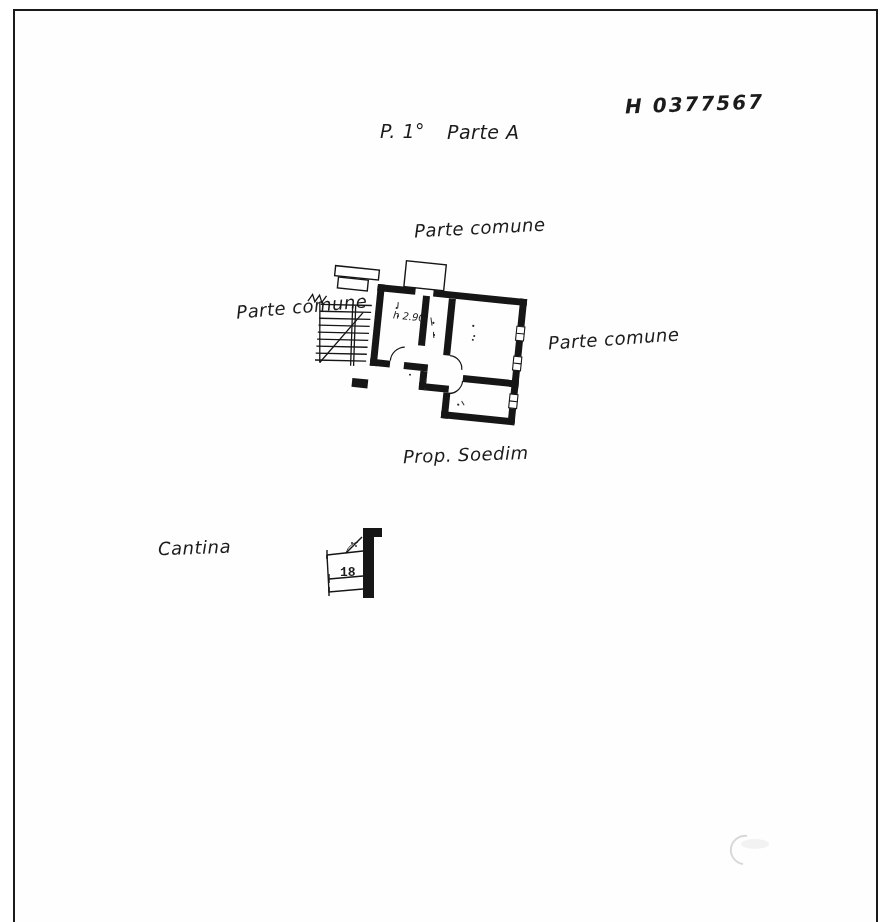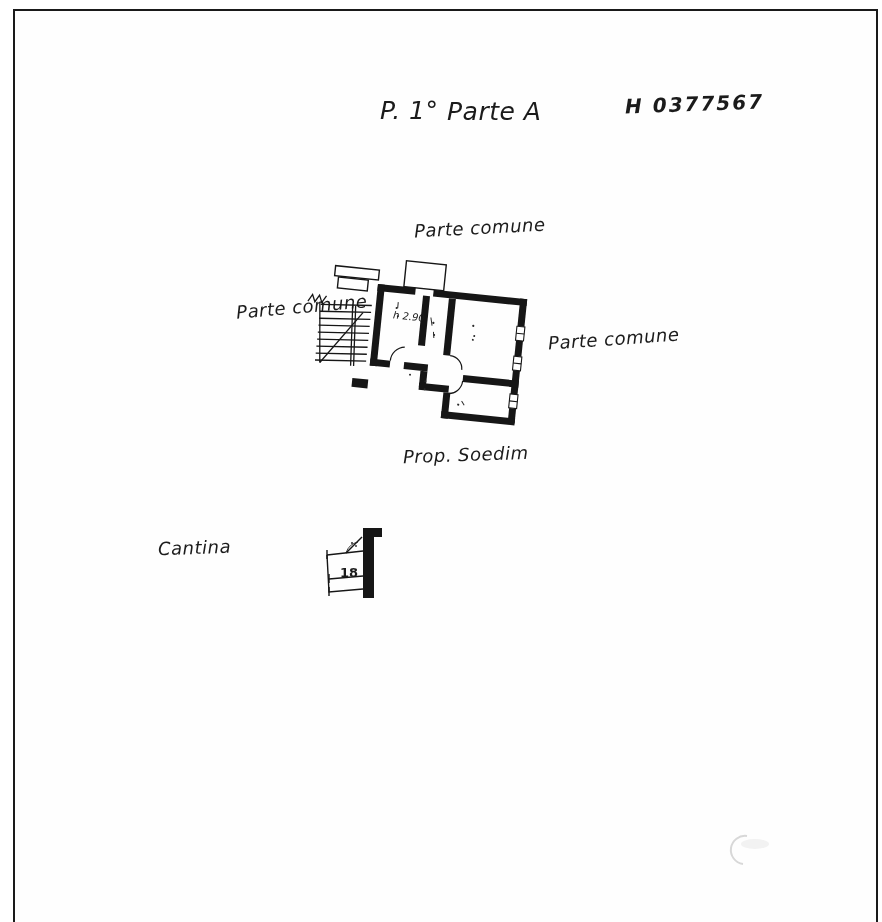--- a/index.html
+++ b/index.html
@@ -17,21 +17,21 @@
     background:#fefefe;
   }
   .hand{
     position:absolute;
     color:#1b1b1b;
     font-family:"DejaVu Sans",sans-serif;
     font-style:italic;
     white-space:nowrap;
     letter-spacing:0.5px;
   }
-  .hdr{font-size:25px;}
+  .hdr{font-size:19px;margin-top:24px;}
   .stamp{font-size:20px;letter-spacing:2px;font-weight:bold;font-style:italic;}
   .lbl{font-size:18px;}
   .tiny{font-size:10px;letter-spacing:0;}
   .cellnum{font-size:13px;font-weight:bold;font-style:normal;letter-spacing:0;}
   svg{position:absolute;overflow:visible;}
 </style>
 </head>
 <body>
 
 <div class="page-frame"></div>
@@ -129,18 +129,18 @@
     <path d="M27,35 v9 M29,59 v9 M29,72 v9"></path>
     <path d="M46,38 L62,22"></path>
     <path d="M46,38 A16,16 0 0 1 58,27" stroke-width="0.8"></path>
   </g>
   <g fill="#2a2a2a" stroke="none">
     <circle cx="52" cy="28" r="1"></circle>
       <circle cx="56" cy="31" r="0.9"></circle>
   </g>
 </svg>
 
-<div class="hand cellnum" style="left:340px;top:565px;">18</div>
+<div class="hand cellnum" style="left:340px;top:565px;font-family:Liberation Mono, monospace;">18</div>
 
 <svg width="60" height="40" style="left:715px;top:830px;" viewBox="0 0 60 40">
   <path d="M32,6 A14,14 0 0 0 28,34" fill="none" stroke="#d8d8d8" stroke-width="2"></path>
   <ellipse cx="40" cy="14" rx="14" ry="5" fill="#f2f2f2"></ellipse>
 </svg>
 
 </body></html>

